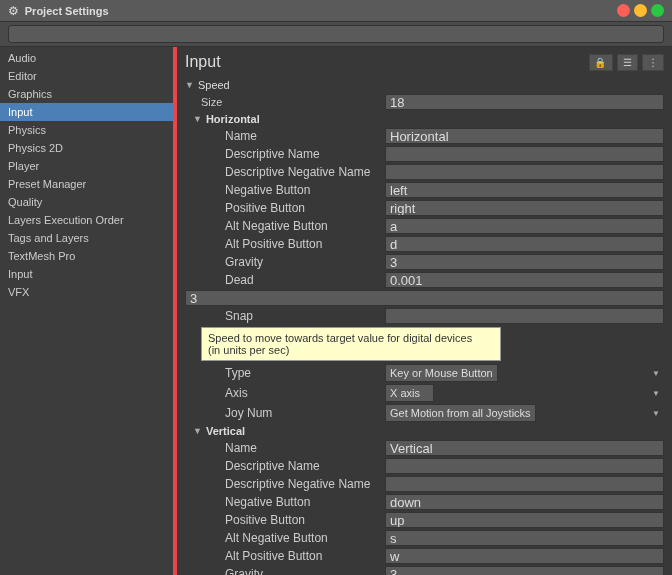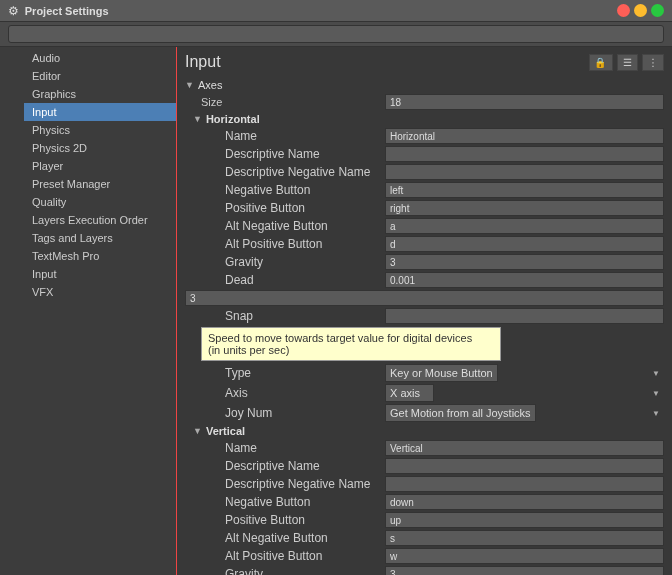--- a/index.html
+++ b/index.html
@@ -61,24 +61,23 @@
     }
 
     .main-layout {
       display: flex;
       height: calc(575px - 22px - 24px);
     }
 
     .sidebar {
       width: 177px;
       background: #3c3c3c;
-      border-right: 1px solid #ef4444;
+      border-right: 4px solid #ef4444;
       overflow-y: auto;
       padding-top: 2px;
-      padding-left: 24px;
     }
     .sidebar-item {
       padding: 3px 8px;
       cursor: pointer;
       color: #ccc;
       font-size: 11px;
     }
     .sidebar-item.active {
       background: #4c7fb5;
       color: #fff;
@@ -138,21 +137,21 @@
       font-size: 12px;
     }
     .field-label.indent2 {
       padding-left: 40px;
     }
     .field-value {
       flex: 1;
       background: #5a5a5a;
       border: 1px solid #333;
       color: #ddd;
-      font-size: 10px;
+      font-size: 13px;
       padding: 1px 4px;
       height: 16px;
       outline: none;
     }
     .field-select {
       flex: 1;
       background: #5a5a5a;
       border: 1px solid #333;
       color: #ddd;
       font-size: 11px;
@@ -266,21 +265,21 @@
       <span class="content-title">Input</span>
       <div class="header-icons">
         <button class="header-icon-btn">🔒</button>
         <button class="header-icon-btn">☰</button>
         <button class="header-icon-btn">⋮</button>
       </div>
     </div>
 
     <div class="axes-header">
       <span class="triangle">▼</span>
-      <span class="section-label">Axes</span>
+      <span class="section-label">Speed</span>
     </div>
 
     <div class="size-row">
       <span class="size-label">Size</span>
       <input class="field-value" type="text" value="18" style="">
     </div>
 
     <div class="subsection-header">
       <span class="triangle">▼</span>
       <span class="section-label">Horizontal</span>

